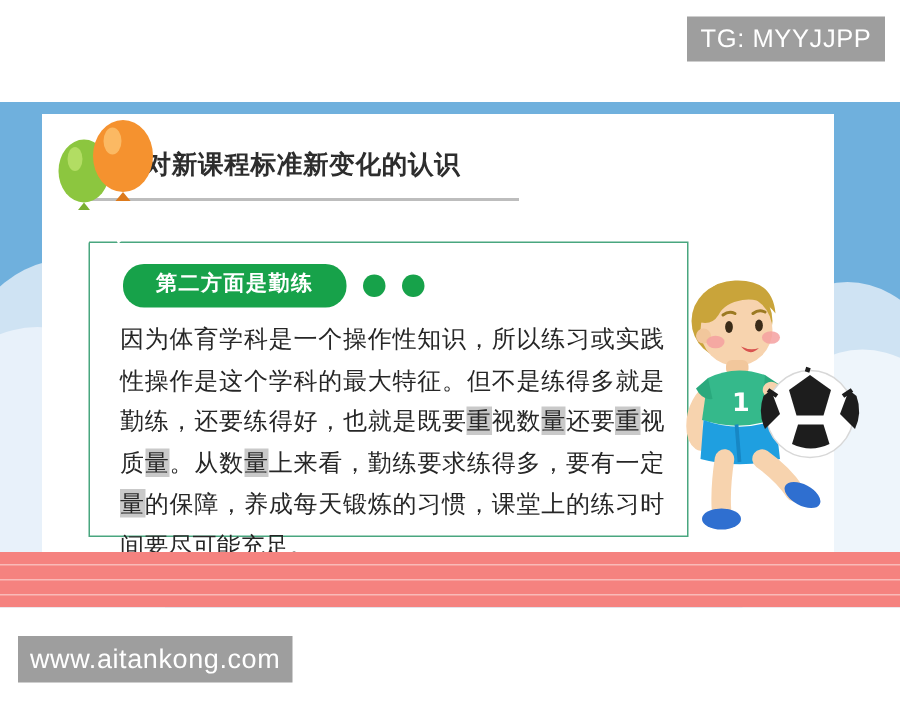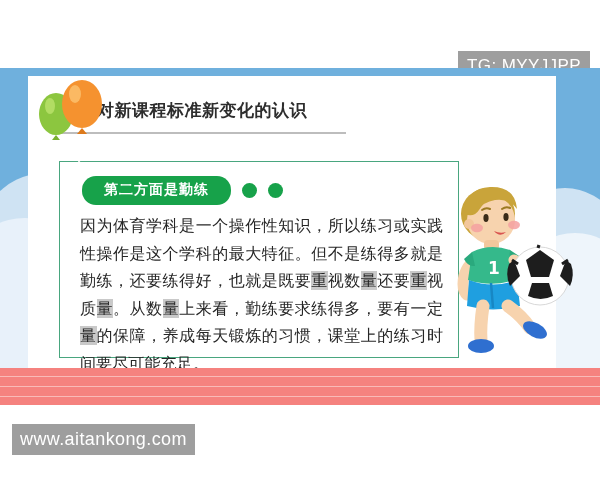--- a/index.html
+++ b/index.html
@@ -30,21 +30,20 @@
     color: #ffffff;
     font-family: "Liberation Sans", sans-serif;
     letter-spacing: .4px;
     line-height: 1;
     white-space: nowrap;
   }
   .watermark-top {
     right: 10px; top: 11px;
     font-size: 17px;
     padding: 6px 9px 7px 9px;
-    margin-top: 40px;
   }
   .watermark-bottom {
     left: 12px; bottom: 25px;
     font-size: 18px;
     padding: 6px 8px 7px 8px;
   }
 
   
   .slide {
     position: absolute;

